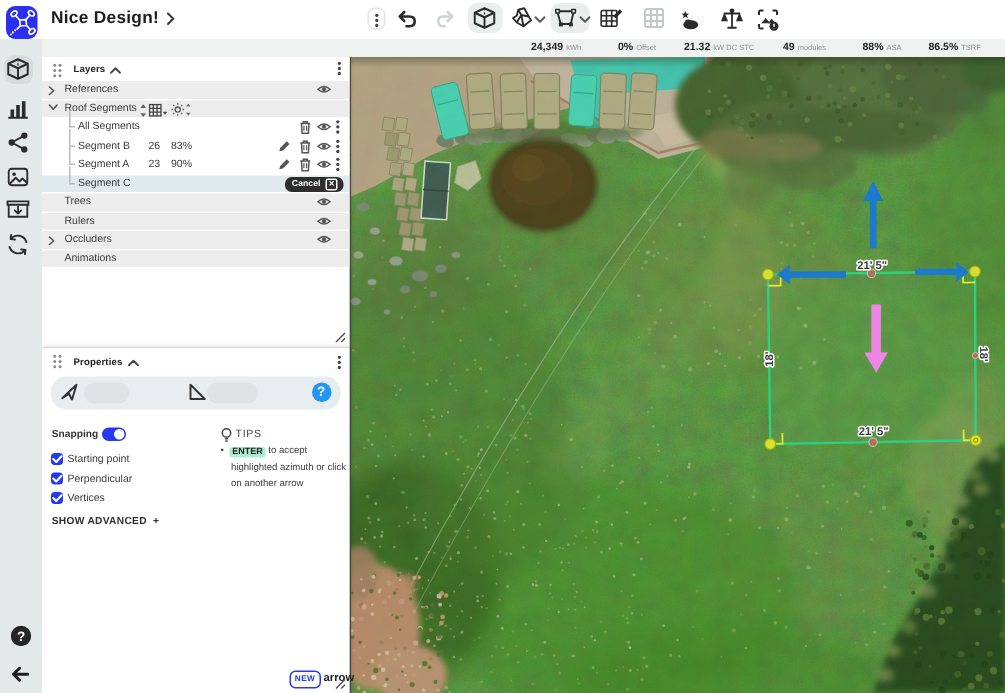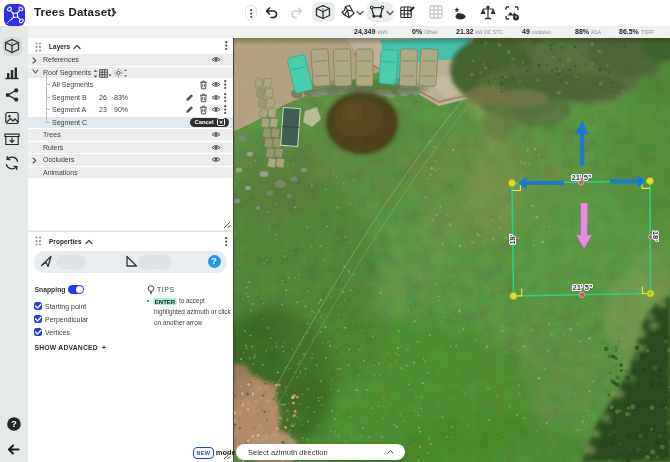--- a/index.html
+++ b/index.html
@@ -1122,21 +1122,21 @@
 <path d="M9.1 9.3 L6.6 6.6 M13.3 9.1 L15.7 6.3 M13.7 13.0 L16.2 15.7 M9.5 13.3 L7.4 15.4"></path>
 <ellipse cx="5.4" cy="5.1" rx="2.2" ry="1.5" transform="rotate(-38 5.4 5.1)"></ellipse>
 <ellipse cx="16.9" cy="4.9" rx="2.2" ry="1.5" transform="rotate(38 16.9 4.9)"></ellipse>
 <ellipse cx="17.3" cy="16.9" rx="2.2" ry="1.5" transform="rotate(-38 17.3 16.9)"></ellipse>
 <circle cx="6.1" cy="16.2" r="0.7" fill="#fff" stroke="none"></circle>
 <circle cx="4.6" cy="17.6" r="0.7" fill="#fff" stroke="none"></circle>
 <circle cx="3.3" cy="19" r="0.6" fill="#fff" stroke="none"></circle>
 </g>
         </svg>
       </div>
-    <div id="title">Trees Dataset!</div>
+    <div id="title">Nice Design!</div>
     <div id="tchev">
         <svg width="6" height="9" viewBox="0 0 6 9" class="" xmlns="http://www.w3.org/2000/svg">
           <path d="M1 1 L4.5 4.5 L1 8" fill="none" stroke="#333" stroke-width="1.3" stroke-linecap="round"></path>
         </svg>
       </div>
     <div class="kbtn">
         <svg width="3" height="10" viewBox="0 0 3 10" class="" xmlns="http://www.w3.org/2000/svg">
           <g fill="#444">
             <circle cx="1.2" cy="1.2" r="1.1"></circle>
             <circle cx="1.2" cy="4.6" r="1.1"></circle>
@@ -1642,30 +1642,22 @@
     <div id="tips">
         <svg width="8" height="10" viewBox="0 0 8 10" class="" xmlns="http://www.w3.org/2000/svg">
           <g fill="none" stroke="#444" stroke-width="1">
             <circle cx="4" cy="3.6" r="2.8"></circle>
             <path d="M2.9 7.5 H5.1 M3.2 9 H4.8" stroke-width="1.1"></path>
           </g>
         </svg> 
         <span class="th" style="position:absolute;left:10px;top:1.5px">TIPS</span>
       </div>
     <div id="tipbody">•&nbsp; <span class="enter">ENTER</span> to accept<br><span style="margin-left:7px">highlighted azimuth or click</span><br><span style="margin-left:7px">on another arrow</span></div>
-    <div id="newmode"><span class="newbadge">NEW</span><span class="modetxt">mode</span></div>
+    <div id="newmode"><span class="newbadge">NEW</span><span class="modetxt">arrow</span></div>
     <div class="rsz" style="right:2px;bottom:2px">
         <svg width="8" height="8" viewBox="0 0 8 8" class="" xmlns="http://www.w3.org/2000/svg">
           <g stroke="#555" stroke-width="1" fill="none">
             <path d="M7 1 L1 7 M7 4.5 L4.5 7"></path>
           </g>
         </svg>
       </div>
   </div>
 
-  <div id="azpill">
-      <span>Select azimuth direction</span>
-      <span style="position:absolute;left:auto;right:11px;top:5.5px">
-        <svg width="7" height="5" viewBox="0 0 7 5" class="" xmlns="http://www.w3.org/2000/svg">
-          <path d="M1 4 L3.5 1.5 L6 4" fill="none" stroke="#444" stroke-width="1" stroke-linecap="round" stroke-linejoin="round"></path>
-        </svg>
-      </span>
-    </div>
 </div>
 </body></html>

